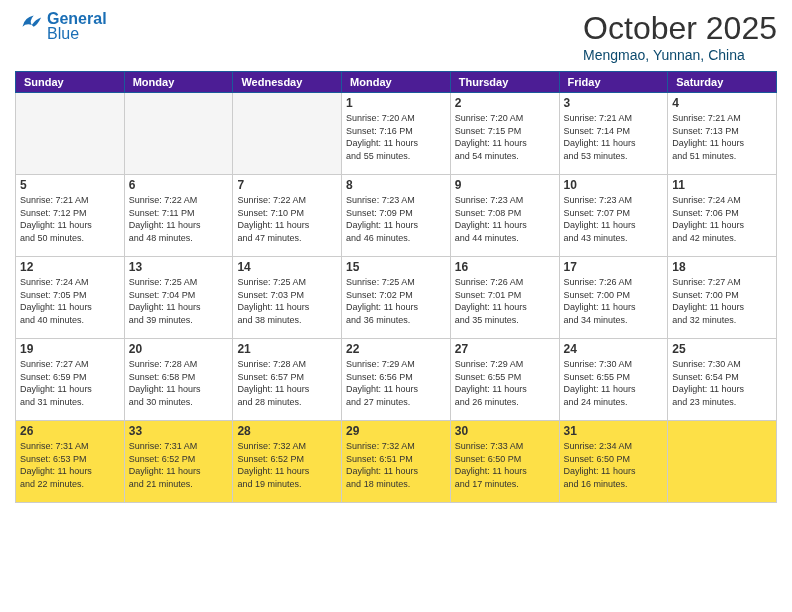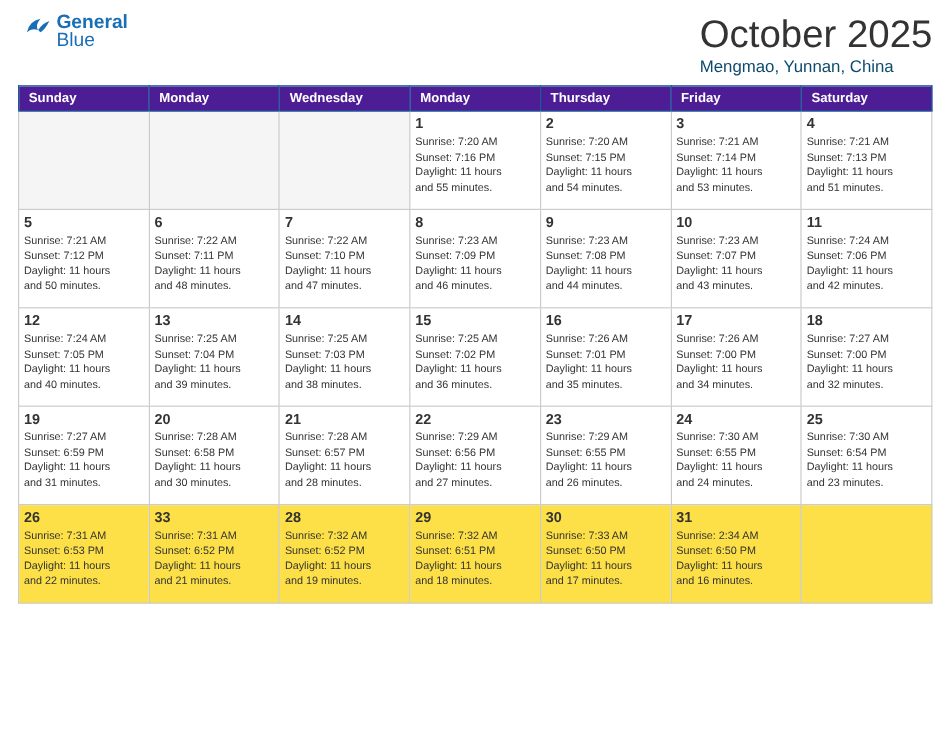--- a/index.html
+++ b/index.html
@@ -273,21 +273,21 @@
 and 28 minutes.</div>
           </td>
           <td>
             <div class="day-num">22</div>
             <div class="day-info" style="white-space: pre-line;">Sunrise: 7:29 AM
 Sunset: 6:56 PM
 Daylight: 11 hours
 and 27 minutes.</div>
           </td>
           <td>
-            <div class="day-num">23</div>
+            <div class="day-num">27</div>
             <div class="day-info" style="white-space: pre-line;">Sunrise: 7:29 AM
 Sunset: 6:55 PM
 Daylight: 11 hours
 and 26 minutes.</div>
           </td>
           <td>
             <div class="day-num">24</div>
             <div class="day-info" style="white-space: pre-line;">Sunrise: 7:30 AM
 Sunset: 6:55 PM
 Daylight: 11 hours

